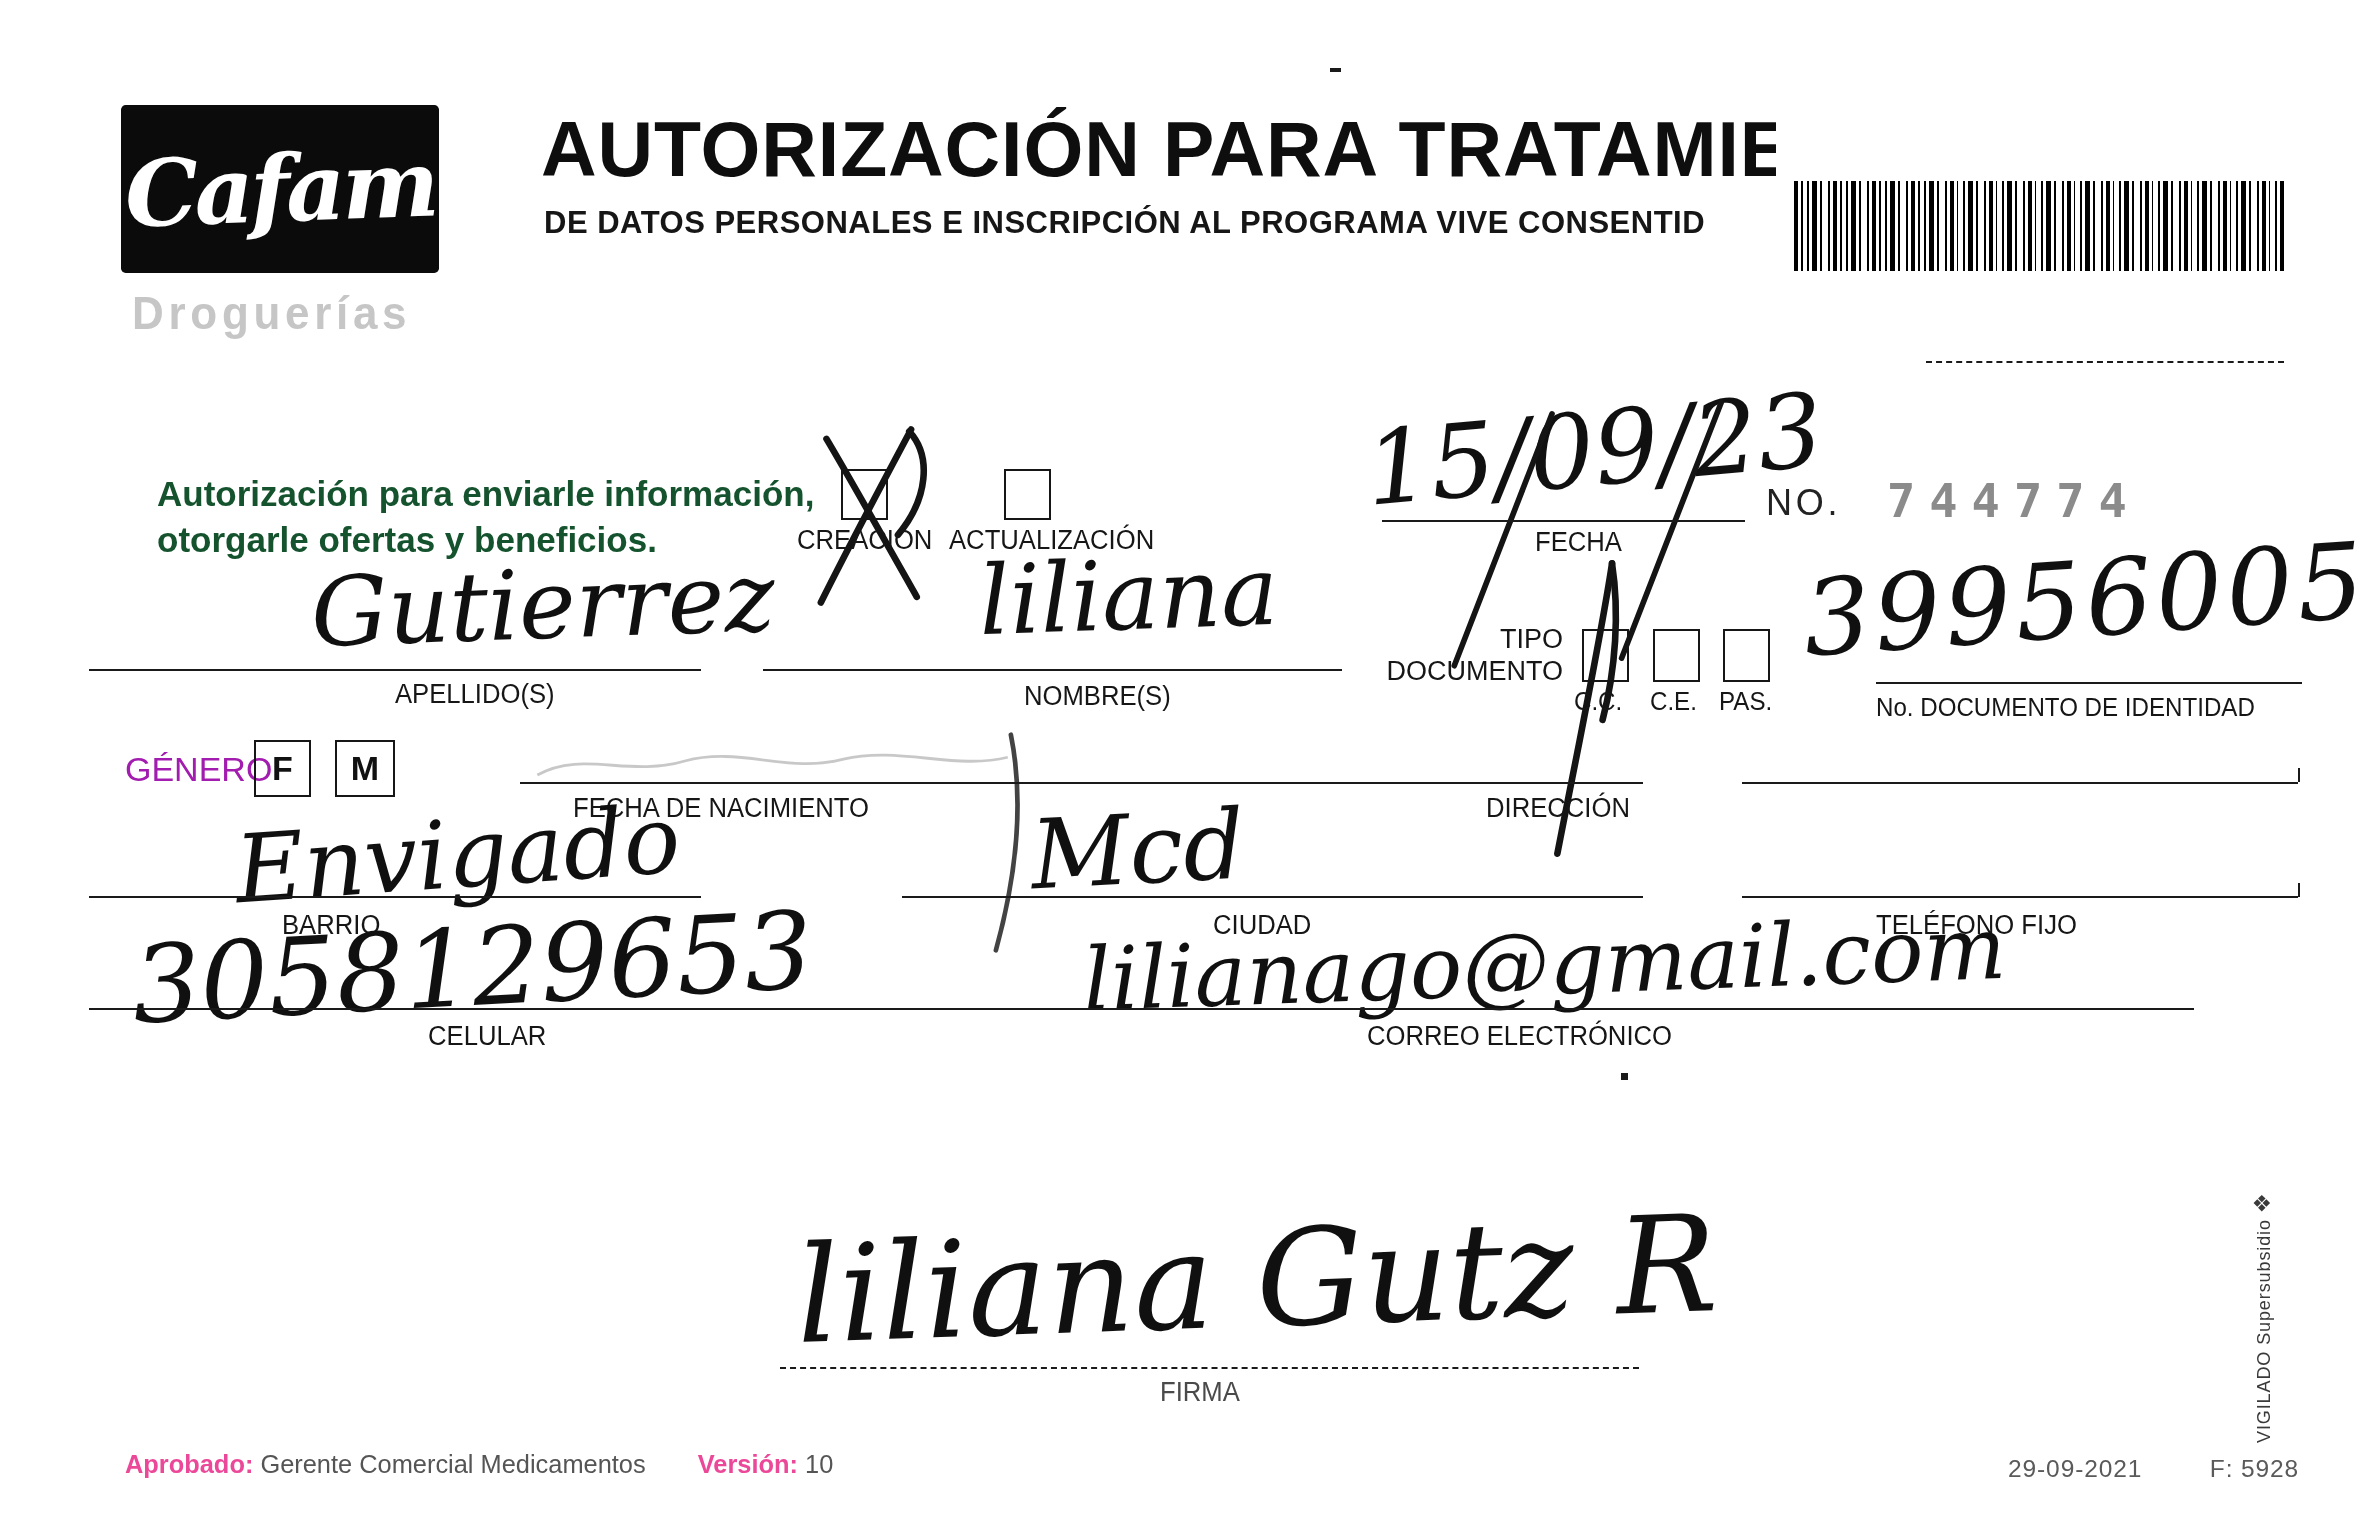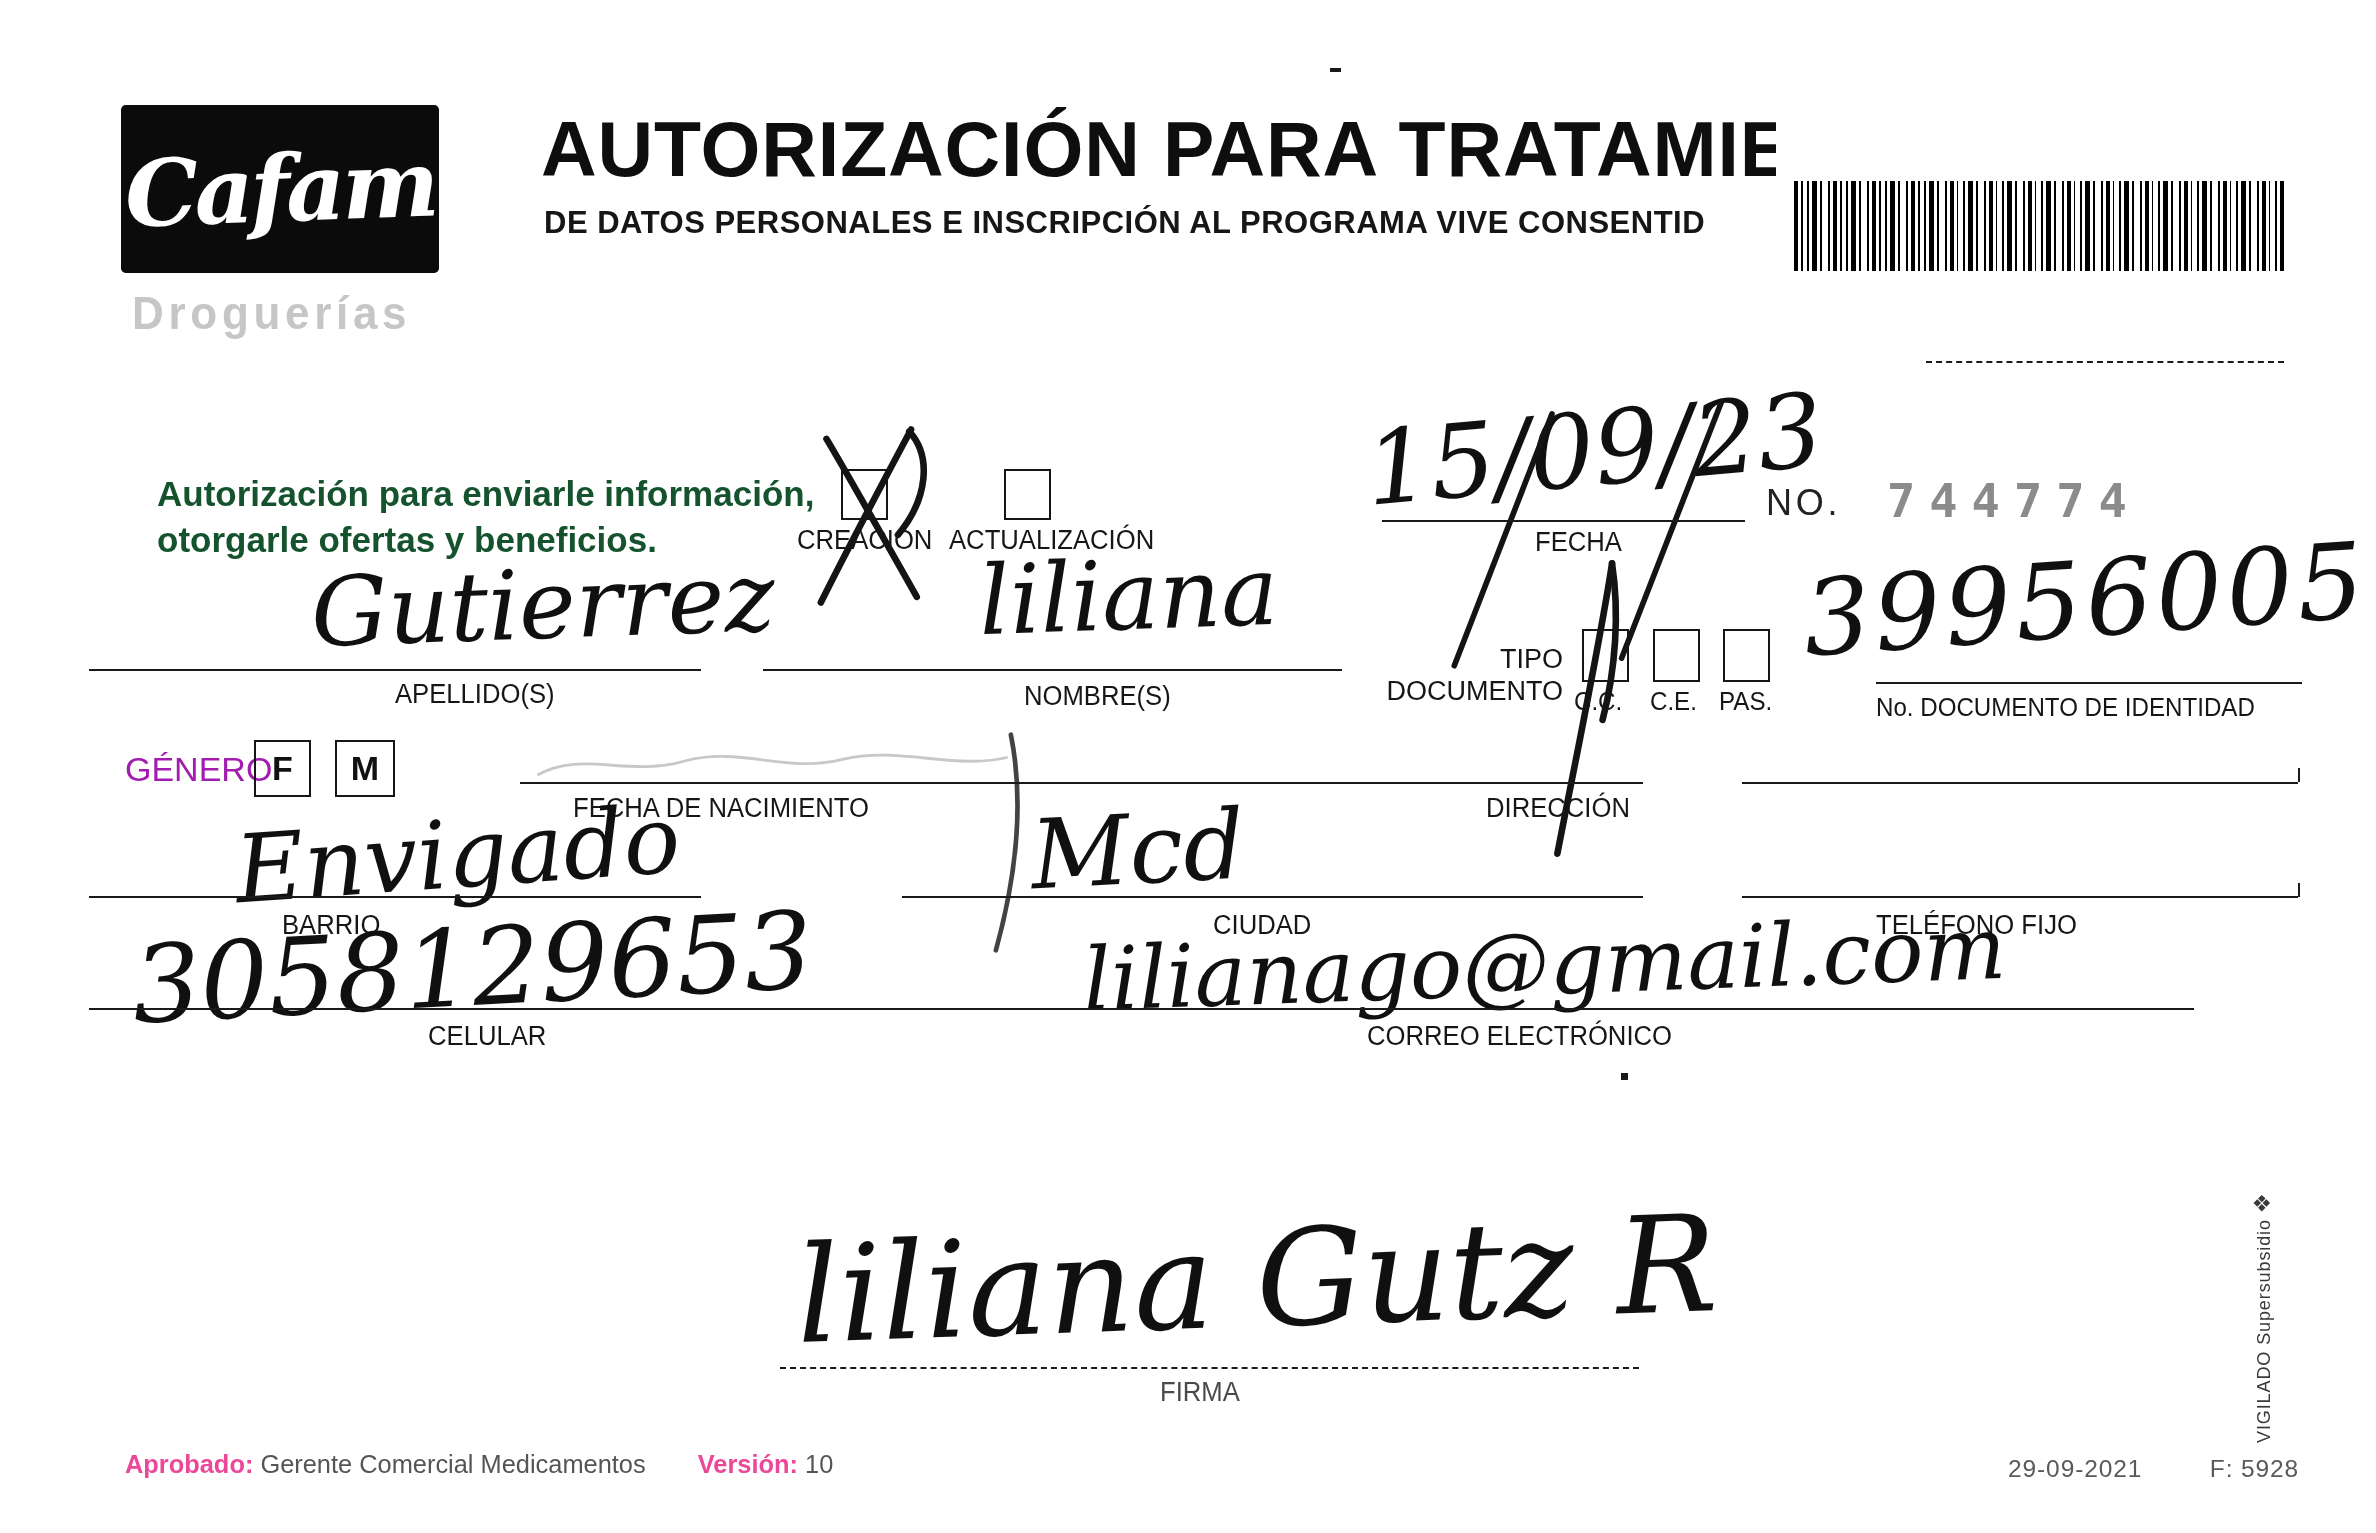--- a/index.html
+++ b/index.html
@@ -95,21 +95,21 @@
   <div class="stamp" style="left:1887px;top:473px;">744774</div>
 
   <div class="hw" style="left:311px;top:557px;font-size:96px;transform:rotate(-2deg);">Gutierrez</div>
   <div class="fline" style="left:89px;top:669px;width:612px;"></div>
   <div class="flabel" style="left:395px;top:679px;">APELLIDO(S)</div>
 
   <div class="hw" style="left:979px;top:548px;font-size:96px;transform:rotate(-2deg);">liliana</div>
   <div class="fline" style="left:763px;top:669px;width:579px;"></div>
   <div class="flabel" style="left:1024px;top:681px;">NOMBRE(S)</div>
 
-  <div class="abs" style="left:1367px;top:623px;width:196px;text-align:right;font-size:27px;line-height:1.2;color:#161616;margin-top:20px;">TIPO DOCUMENTO</div>
+  <div class="abs" style="left:1367px;top:623px;width:196px;text-align:right;font-size:27px;line-height:1.2;color:#161616;">TIPO DOCUMENTO</div>
   <div class="cbox" style="left:1582px;top:629px;width:43px;height:49px;"></div>
   <svg class="mark" style="left:1544px;top:554px;" width="104" height="311" viewBox="0 0 110 330">
     <g fill="none" stroke="#141414" stroke-width="7" stroke-linecap="round">
       <path d="M72,10 C60,90 35,210 14,318"></path>
       <path d="M72,10 C80,62 76,122 62,176"></path>
     </g>
   </svg>
   <div class="flabel small" style="left:1574px;top:687px;">C.C.</div>
   <div class="cbox" style="left:1653px;top:629px;width:43px;height:49px;"></div>
   <div class="flabel small" style="left:1650px;top:687px;">C.E.</div>

